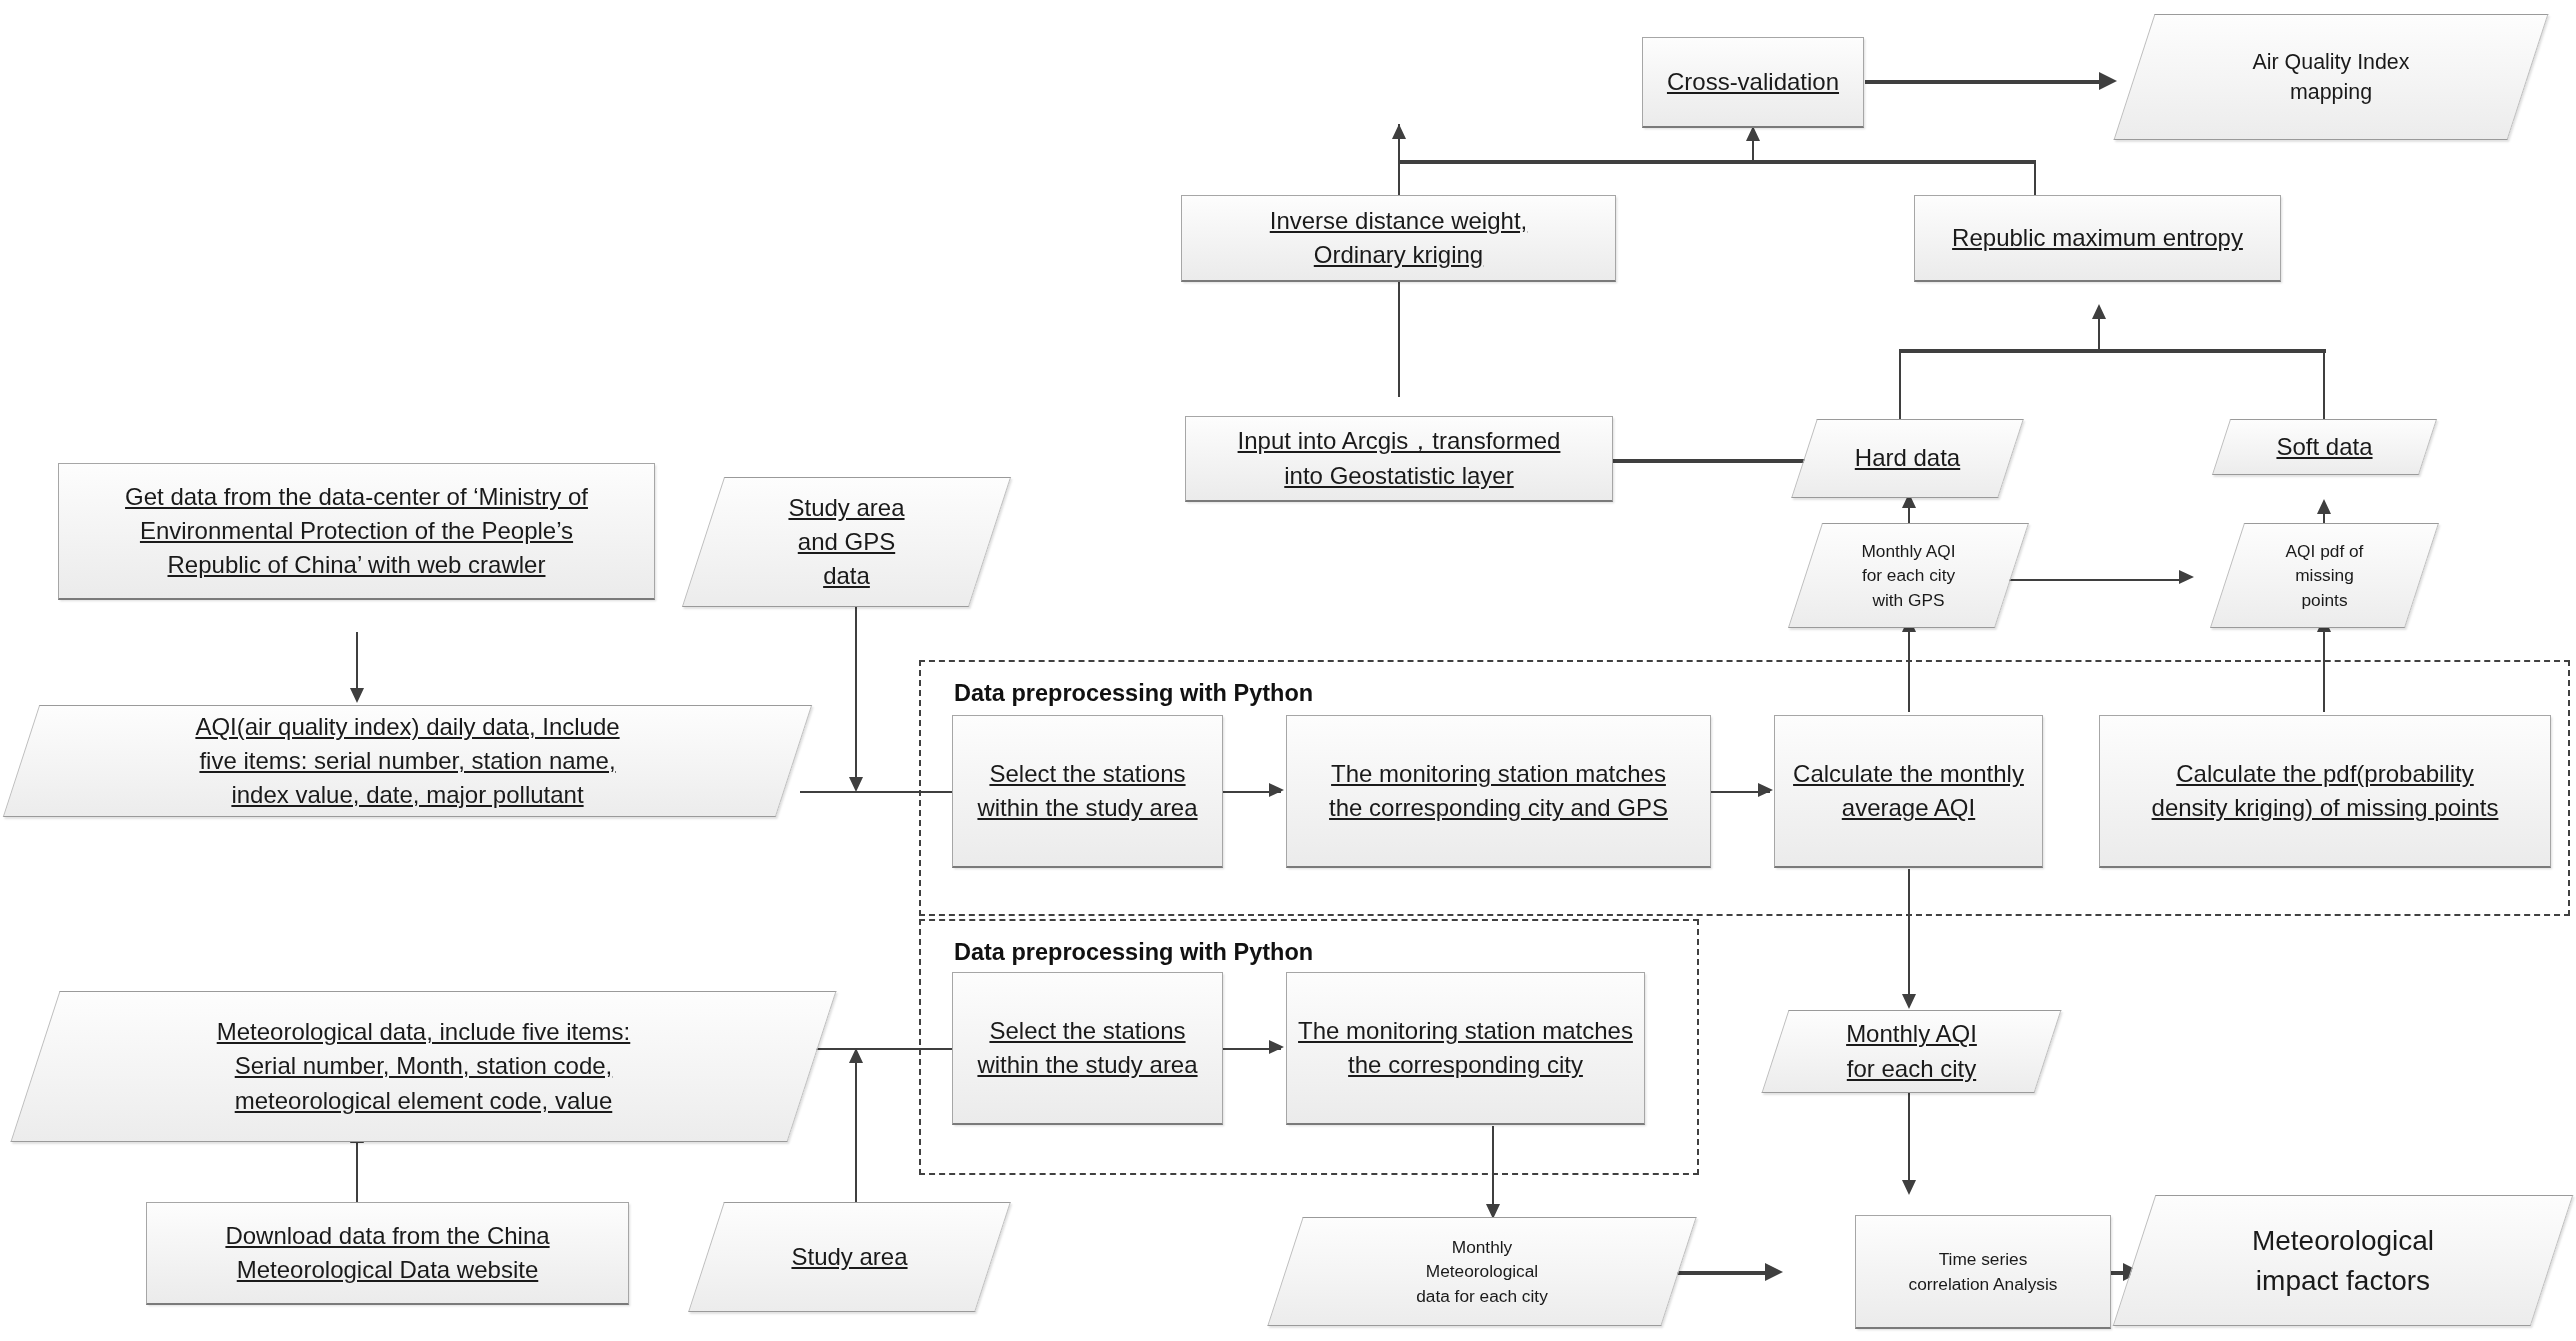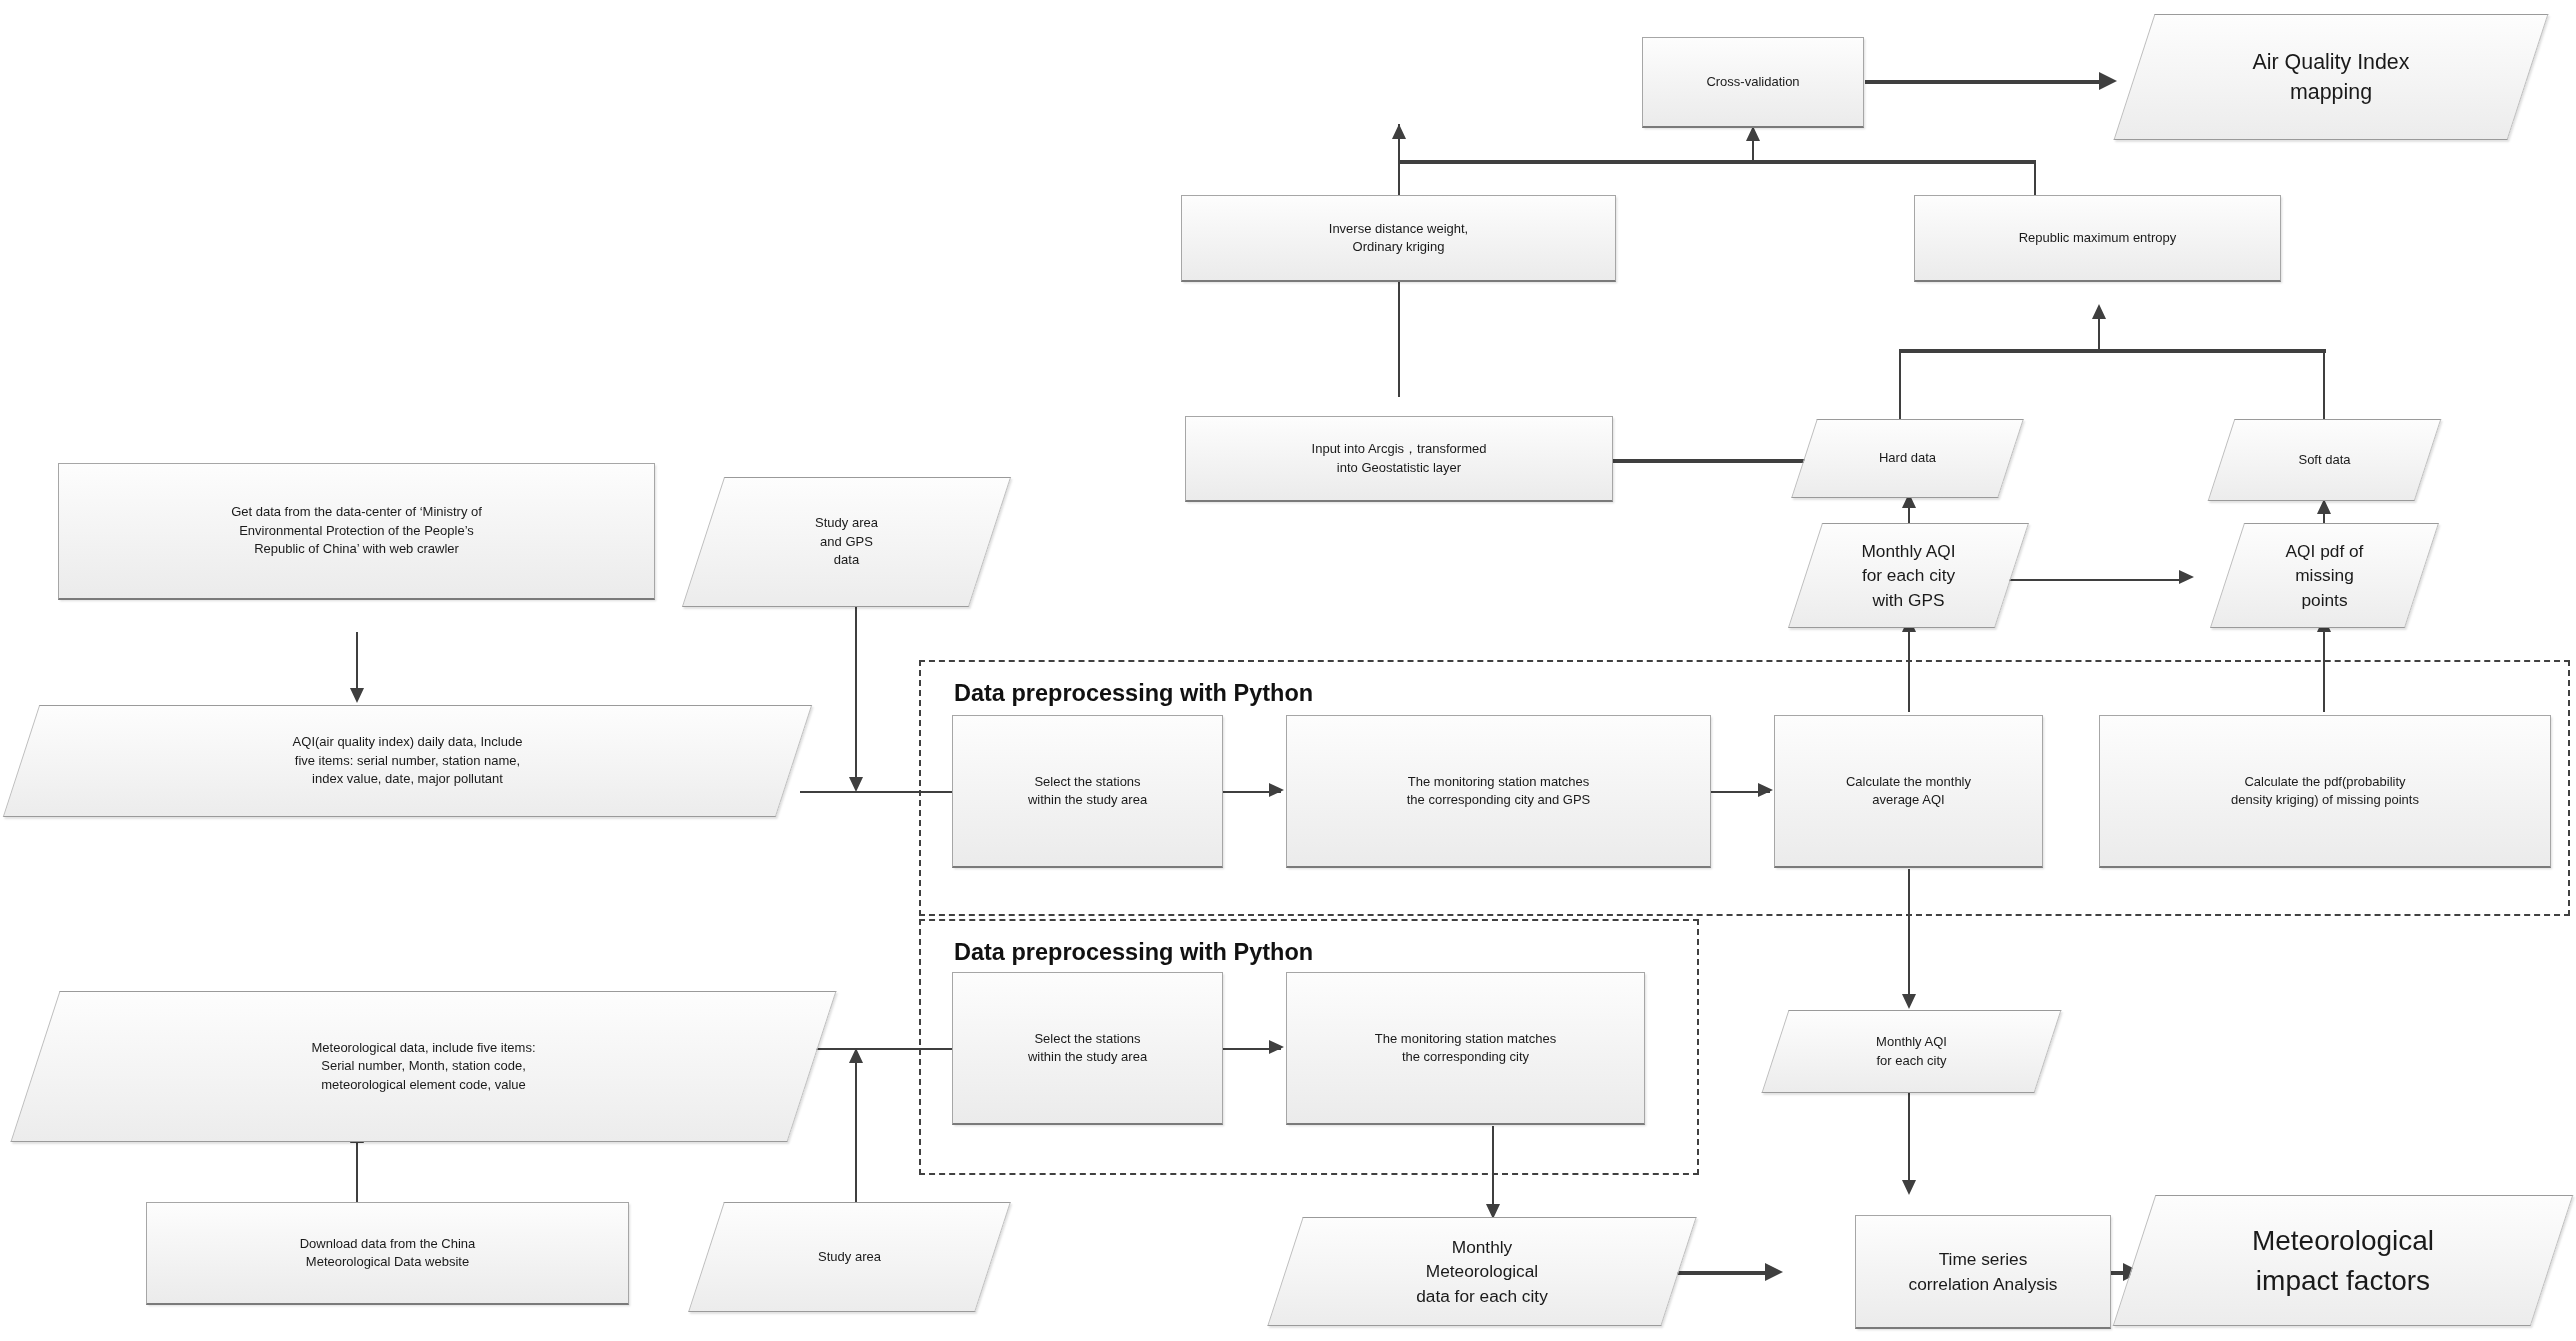--- a/index.html
+++ b/index.html
@@ -106,21 +106,21 @@
   .arrow.left {
     border-top: 7.6px solid transparent;
     border-bottom: 7.6px solid transparent;
     border-right: 15px solid #3f3f3f;
   }
   .arrow.big.right { border-top-width: 9.7px; border-bottom-width: 9.7px; border-left-width: 18px; }
   .arrow.big.left { border-top-width: 9.7px; border-bottom-width: 9.7px; border-right-width: 18px; }
 
   
   .fs-sm  { font-size: 17.3px; }
-  .fs-md  { font-size: 13px; }
+  .fs-md  { font-size: 24px; text-decoration: underline; }
   .fs-lg  { font-size: 21.4px; }
   .fs-xl  { font-size: 28px; }
   .fs-grp { font-size: 23.5px; }
 </style>
 </head>
 <body>
 
 <div id="canvas">
 
   <div class="group" style="left:919px; top:660px; width:1651px; height:256px;"></div>
@@ -231,21 +231,21 @@
   <div class="node rect fs-md" style="left:1185px; top:416px; width:428px; height:86px;">
     <span class="lbl">Input into Arcgis，transformed
 into Geostatistic layer</span>
   </div>
 
   <div class="node para fs-md" style="left:1804px; top:419px; width:207px; height:79px;">
     <span class="skew"></span>
     <span class="lbl">Hard data</span>
   </div>
 
-  <div class="node para fs-md" style="left:2221px; top:419px; width:207px; height:82px;">
+  <div class="node para fs-md" style="left:2221px; top:419px; width:207px; height:56px;">
     <span class="skew"></span>
     <span class="lbl">Soft data</span>
   </div>
 
   <div class="node para fs-sm" style="left:1805px; top:523px; width:207px; height:105px;">
     <span class="skew"></span>
     <span class="lbl">Monthly AQI
 for each city
 with GPS</span>
   </div>

